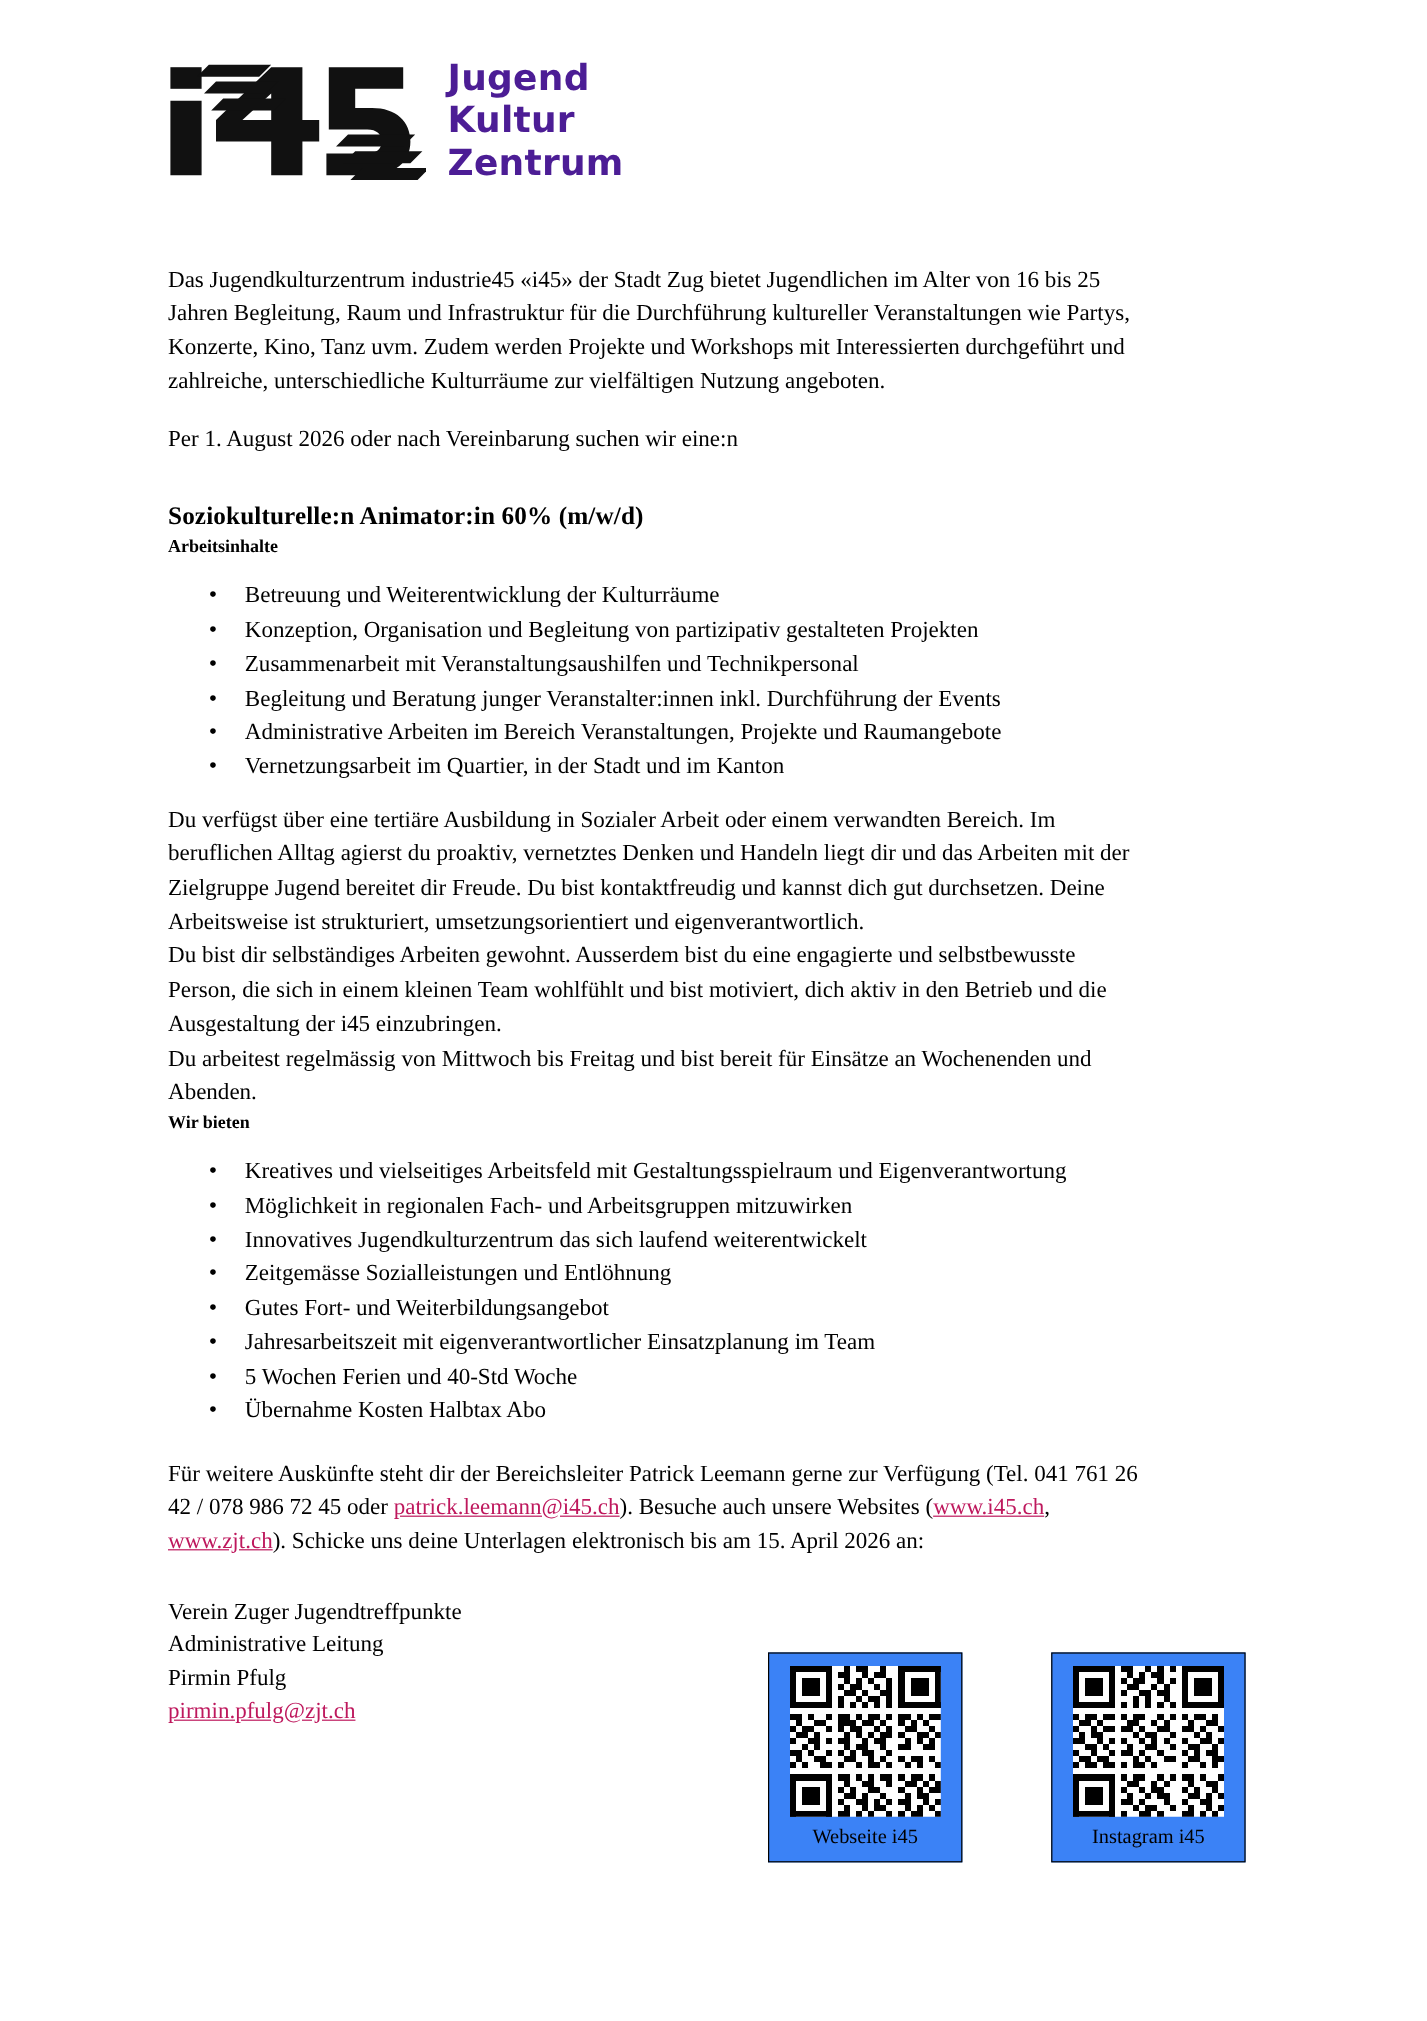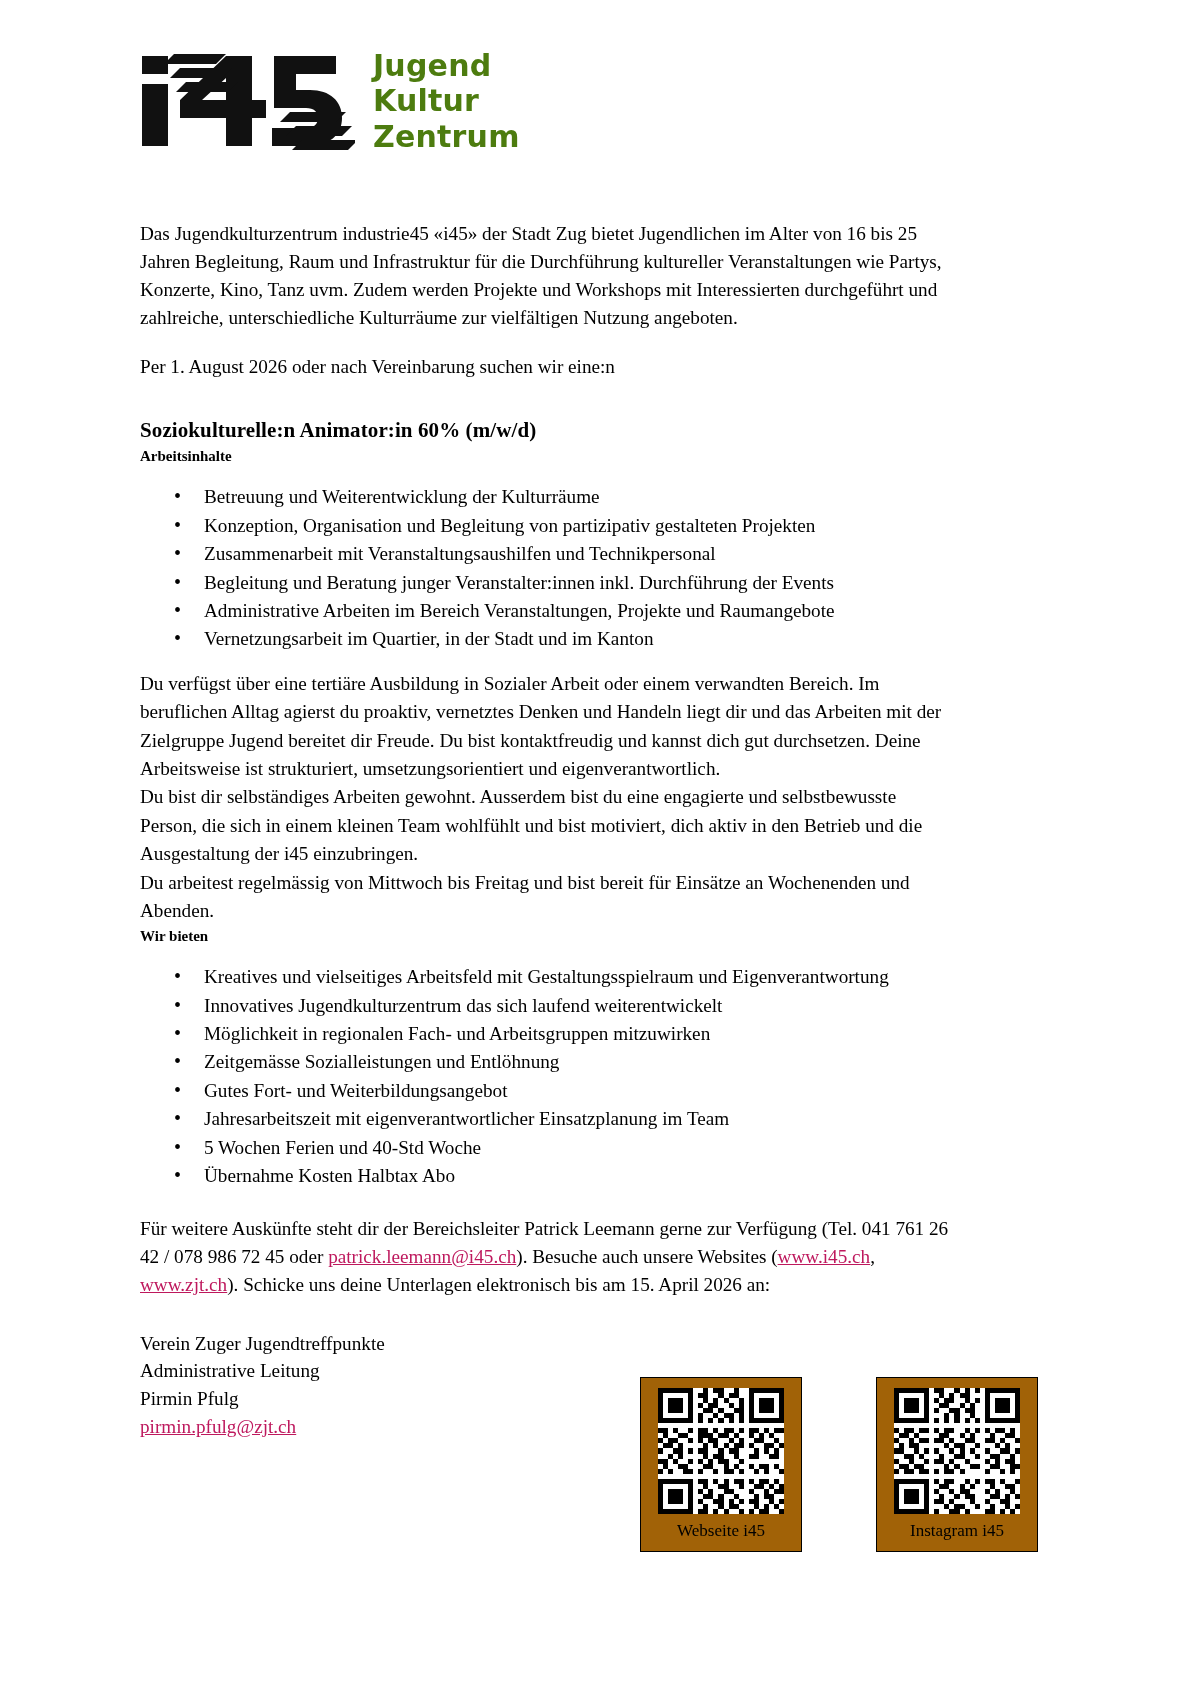--- a/index.html
+++ b/index.html
@@ -36,21 +36,21 @@
     width: 215px;
     height: 105px;
     display: block;
   }
   .logo-words {
     font-family: "DejaVu Sans", sans-serif;
     font-weight: bold;
     font-size: 30px;
     line-height: 1.18;
     letter-spacing: 0.2px;
-    color: #4d7c0f;
+    color: #4c1d95;
     padding-bottom: 2px;
   }
 
   
   .content {
     position: absolute;
     left: 140px;
     top: 220px;
     width: 810px;
     font-size: 19.2px;
@@ -118,21 +118,21 @@
   .qr-row {
     position: absolute;
     left: 640px;
     top: 1377px;
     display: flex;
     gap: 74px;
   }
   .qr-card {
     width: 162px;
     border: 1px solid #000;
-    background: #a16207;
+    background: #3b82f6;
     box-sizing: border-box;
     padding: 10px 8px 6px 8px;
     text-align: center;
   }
   .qr-img {
     width: 126px;
     height: 126px;
     display: block;
     margin: 0 auto 7px auto;
     image-rendering: pixelated;
@@ -200,22 +200,22 @@
 
     <div class="blocktext">
       <p>Du verfügst über eine tertiäre Ausbildung in Sozialer Arbeit oder einem verwandten Bereich. Im beruflichen Alltag agierst du proaktiv, vernetztes Denken und Handeln liegt dir und das Arbeiten mit der Zielgruppe Jugend bereitet dir Freude. Du bist kontaktfreudig und kannst dich gut durchsetzen. Deine Arbeitsweise ist strukturiert, umsetzungsorientiert und eigenverantwortlich.</p>
       <p>Du bist dir selbständiges Arbeiten gewohnt. Ausserdem bist du eine engagierte und selbstbewusste Person, die sich in einem kleinen Team wohlfühlt und bist motiviert, dich aktiv in den Betrieb und die Ausgestaltung der i45 einzubringen.</p>
       <p>Du arbeitest regelmässig von Mittwoch bis Freitag und bist bereit für Einsätze an Wochenenden und Abenden.</p>
     </div>
 
     <h3 class="section section-gap-3">Wir bieten</h3>
     <ul class="bullets">
       <li>Kreatives und vielseitiges Arbeitsfeld mit Gestaltungsspielraum und Eigenverantwortung</li>
+      <li>Möglichkeit in regionalen Fach- und Arbeitsgruppen mitzuwirken</li>
       <li>Innovatives Jugendkulturzentrum das sich laufend weiterentwickelt</li>
-      <li>Möglichkeit in regionalen Fach- und Arbeitsgruppen mitzuwirken</li>
       <li>Zeitgemässe Sozialleistungen und Entlöhnung</li>
       <li>Gutes Fort- und Weiterbildungsangebot</li>
       <li>Jahresarbeitszeit mit eigenverantwortlicher Einsatzplanung im Team</li>
       <li>5 Wochen Ferien und 40-Std Woche</li>
       <li>Übernahme Kosten Halbtax Abo</li>
     </ul>
 
     <p class="blocktext" style="margin-top:24px;"><span>Für weitere Auskünfte steht dir der Bereichsleiter Patrick Leemann gerne zur Verfügung (Tel. 041 761 26 42 / 078 986 72 45 oder </span><a class="link" href="#">patrick.leemann@i45.ch</a><span>). Besuche auch unsere Websites (</span><a class="link" href="#">www.i45.ch</a><span>, </span><a class="link" href="#">www.zjt.ch</a><span>). Schicke uns deine Unterlagen elektronisch bis am 15. April 2026 an:</span></p>
 
     <div class="contact-block">

